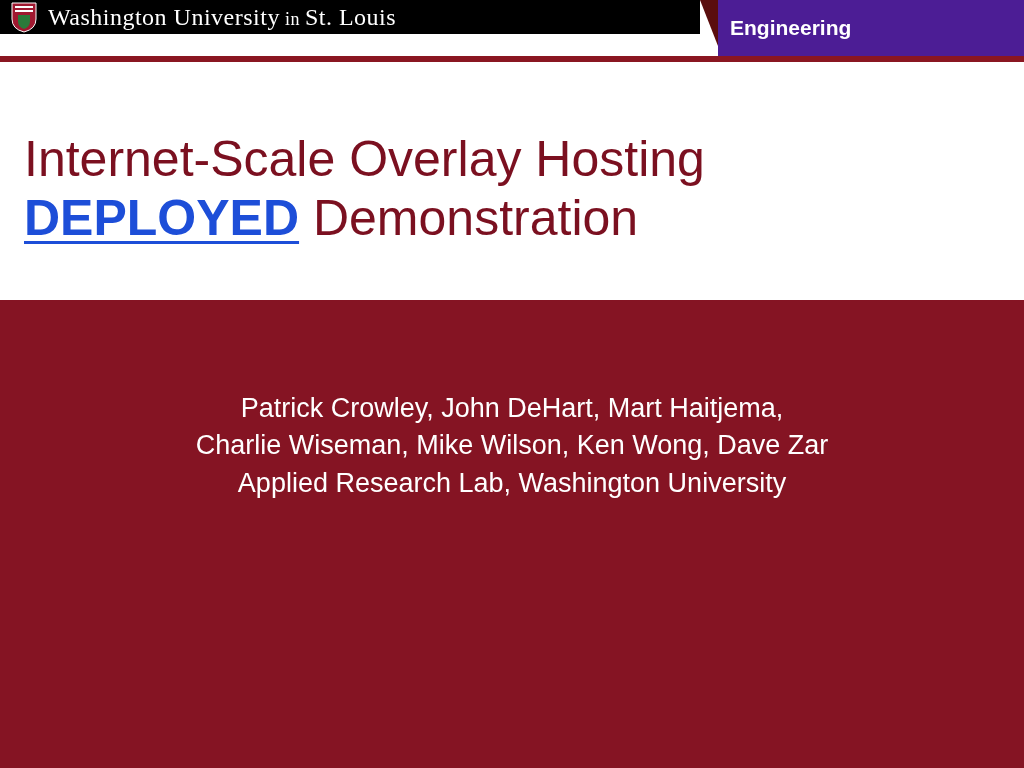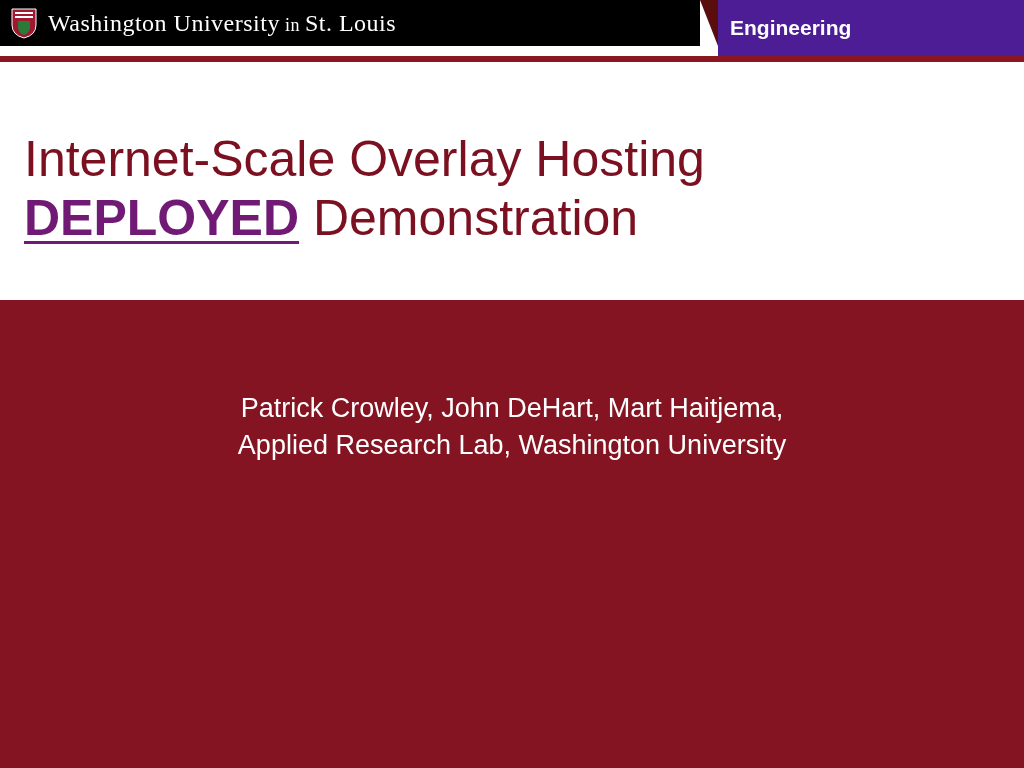--- a/index.html
+++ b/index.html
@@ -1,35 +1,35 @@
 <!DOCTYPE html>
 <html><head>
 <meta charset="utf-8">
 <style>
   * { margin: 0; padding: 0; box-sizing: border-box; }
   html, body { width: 1024px; height: 768px; overflow: hidden; font-family: Verdana, Geneva, sans-serif; background: #fff; }
   .slide { width: 1024px; height: 768px; position: relative; background: #fff; }
 
   
-  .topbar { position: absolute; top: 0; left: 0; width: 700px; height: 46px; background: #000; display: flex; align-items: center; padding-left: 10px; text-align: right; }
+  .topbar { position: absolute; top: 0; left: 0; width: 700px; height: 34px; background: #000; display: flex; align-items: center; padding-left: 10px; text-align: right; }
   .shield { width: 28px; height: 32px; margin-right: 10px; position: relative; }
   .shield svg { width: 100%; height: 100%; }
   .univ { color: #fff; font-family: Georgia, 'Times New Roman', serif; font-size: 24px; letter-spacing: 0.5px; }
   .univ .in { font-size: 18px; }
 
   
   .tab-wedge { position: absolute; top: 0; left: 700px; width: 0; height: 0; border-top: 46px solid #5a0d0d; border-left: 18px solid transparent; }
   .tab { position: absolute; top: 0; left: 718px; right: 0; height: 56px; background: #4c1d95; display: flex; align-items: center; padding-left: 12px; }
   .tab-text { color: #fff; font-weight: bold; font-size: 21px; }
   .tab-underline { position: absolute; top: 56px; left: 0; right: 0; height: 6px; background: #8a1621; }
 
   
   .title { position: absolute; top: 130px; left: 24px; right: 24px; }
   .title-line { font-size: 50px; color: #7b1020; font-family: Verdana, Geneva, sans-serif; line-height: 1.18; }
-  .title-emph { font-weight: 900; color: #701a75; text-decoration: underline; text-decoration-thickness: 3px; text-underline-offset: 6px; margin-top: 20px; }
+  .title-emph { font-weight: 900; color: #1d4ed8; text-decoration: underline; text-decoration-thickness: 3px; text-underline-offset: 6px; margin-top: 20px; }
 
   
   .panel { position: absolute; left: 0; right: 0; top: 300px; bottom: 0; background: #851423; padding: 90px 34px 0 34px; text-align: center; }
   .authors { color: #fff; font-size: 27px; line-height: 1.38; font-family: Verdana, Geneva, sans-serif; }
   .url { color: #fff; font-size: 27px; font-family: 'Courier New', Courier, monospace; font-weight: bold; margin-top: 38px; }
 </style>
 </head>
 <body>
 
 <div class="slide">
@@ -57,17 +57,18 @@
   <div class="title">
     <div class="title-line">Internet-Scale Overlay Hosting</div>
     <div class="title-line">
       <span class="title-emph">DEPLOYED</span><span> Demonstration</span>
     </div>
   </div>
 
   <div class="panel">
     <div class="authors">
       <div>Patrick Crowley, John DeHart, Mart Haitjema,</div>
+      <div>Charlie Wiseman, Mike Wilson, Ken Wong, Dave Zar</div>
       <div>Applied Research Lab, Washington University</div>
     </div>
   </div>
 
 </div>
 
 </body></html>

